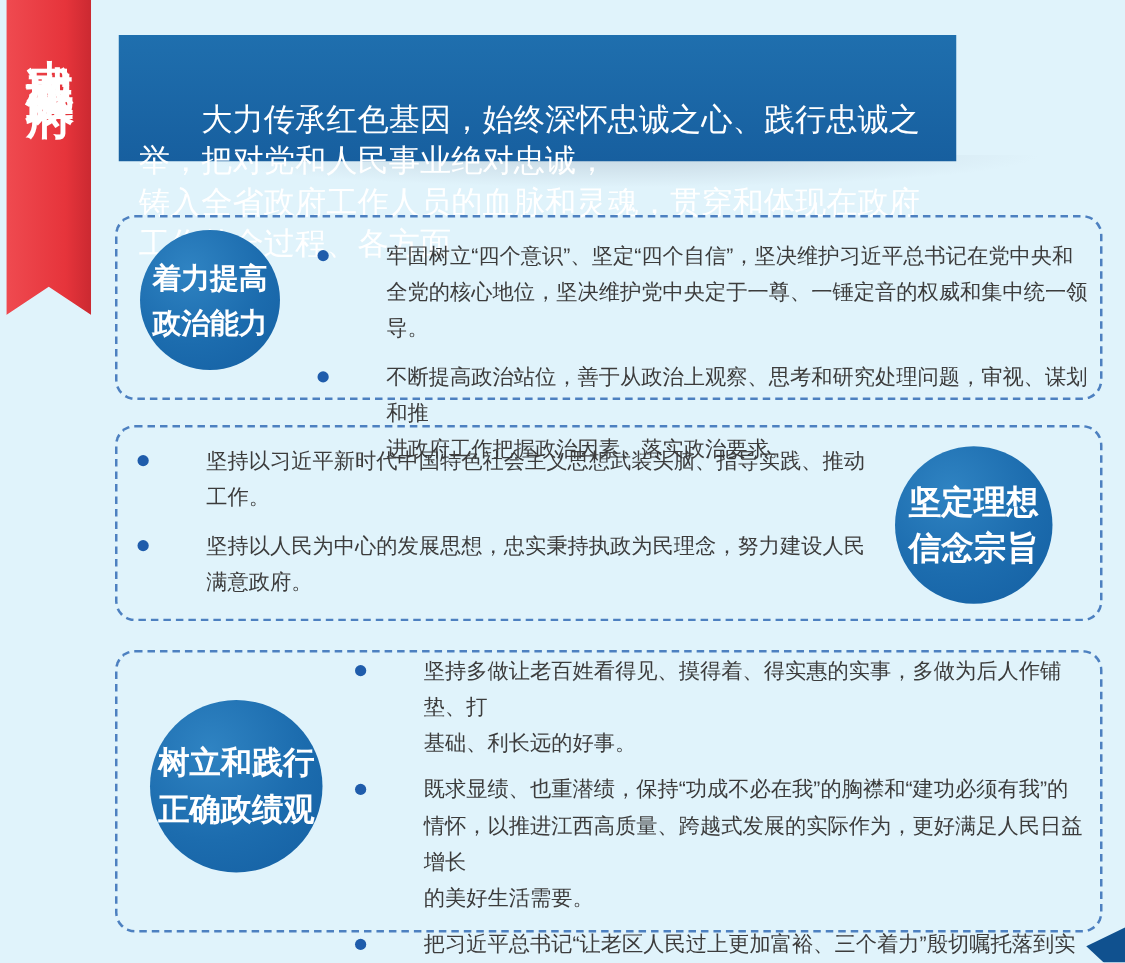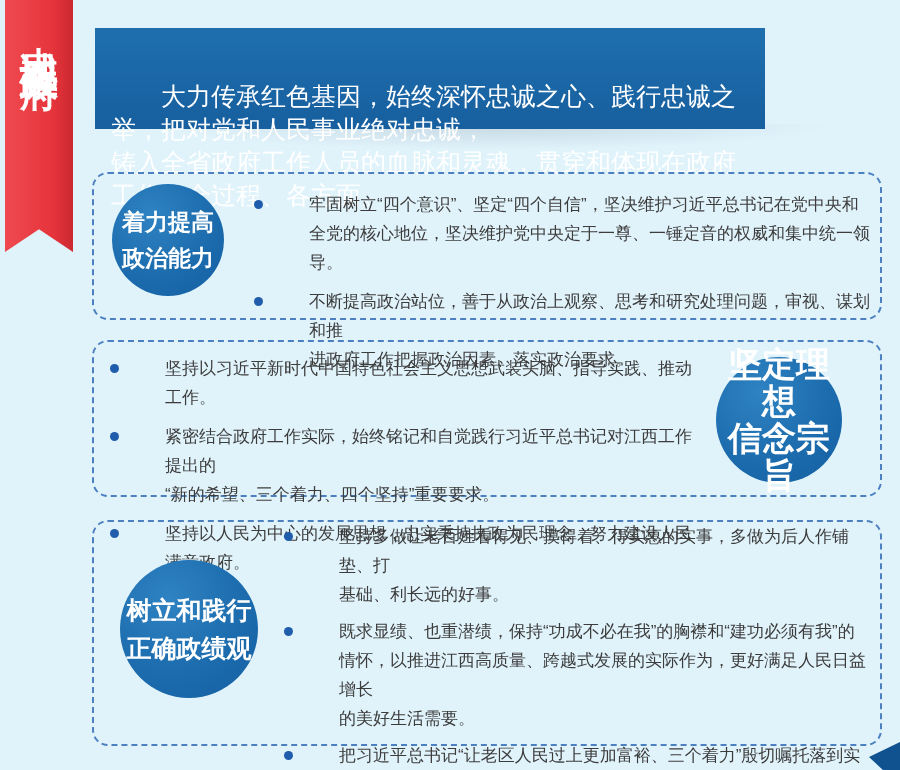--- a/index.html
+++ b/index.html
@@ -50,21 +50,21 @@
   #section-3{top:520px;height:226px;}
 
   .circle{
     position:absolute;border-radius:50%;
     background:radial-gradient(circle at 35% 28%,#2f83c2 0%,#1c6cae 55%,#145fa2 100%);
     color:#fff;font-weight:bold;text-align:center;
     display:flex;align-items:center;justify-content:center;
     white-space:pre-line;z-index:3;
   }
   #circle-1{left:18px;top:10px;width:112px;height:112px;font-size:23px;line-height:36px;}
-  #circle-2{right:38px;top:15px;width:126px;height:126px;font-size:34px;line-height:37px;}
+  #circle-2{right:38px;top:15px;width:126px;height:126px;font-size:26px;line-height:37px;text-align:right;}
   #circle-3{left:26px;top:38px;width:138px;height:138px;font-size:25px;line-height:38px;}
 
   .bullets{position:absolute;list-style:none;margin:0;padding:0;}
   #section-1 .bullets{left:160px;top:16px;width:616px;}
   #section-2 .bullets{left:16px;top:12px;width:596px;}
   #section-3 .bullets{left:190px;top:0;width:586px;}
   .bullet{display:flex;margin-bottom:10px;gap:36px;}
   #section-3 .bullet{margin-bottom:8px;}
   .dot{
     flex:0 0 auto;width:9px;height:9px;border-radius:50%;
@@ -114,25 +114,20 @@
   </div>
 
   <div class="section" id="section-2">
     <ul class="bullets">
       <li class="bullet">
         <span class="dot"></span>
         <span class="bullet-text">坚持以习近平新时代中国特色社会主义思想武装头脑、指导实践、推动工作。</span>
       </li>
       <li class="bullet">
         <span class="dot"></span>
-        <span class="bullet-text">紧密结合政府工作实际，始终铭记和自觉践行习近平总书记对江西工作提出的
-“新的希望、三个着力、四个坚持”重要要求。</span>
-      </li>
-      <li class="bullet">
-        <span class="dot"></span>
         <span class="bullet-text">坚持以人民为中心的发展思想，忠实秉持执政为民理念，努力建设人民满意政府。</span>
       </li>
     </ul>
     <div class="circle" id="circle-2">
       <span style="white-space:pre-line;">坚定理想
 信念宗旨</span>
     </div>
   </div>
 
   <div class="section" id="section-3">

